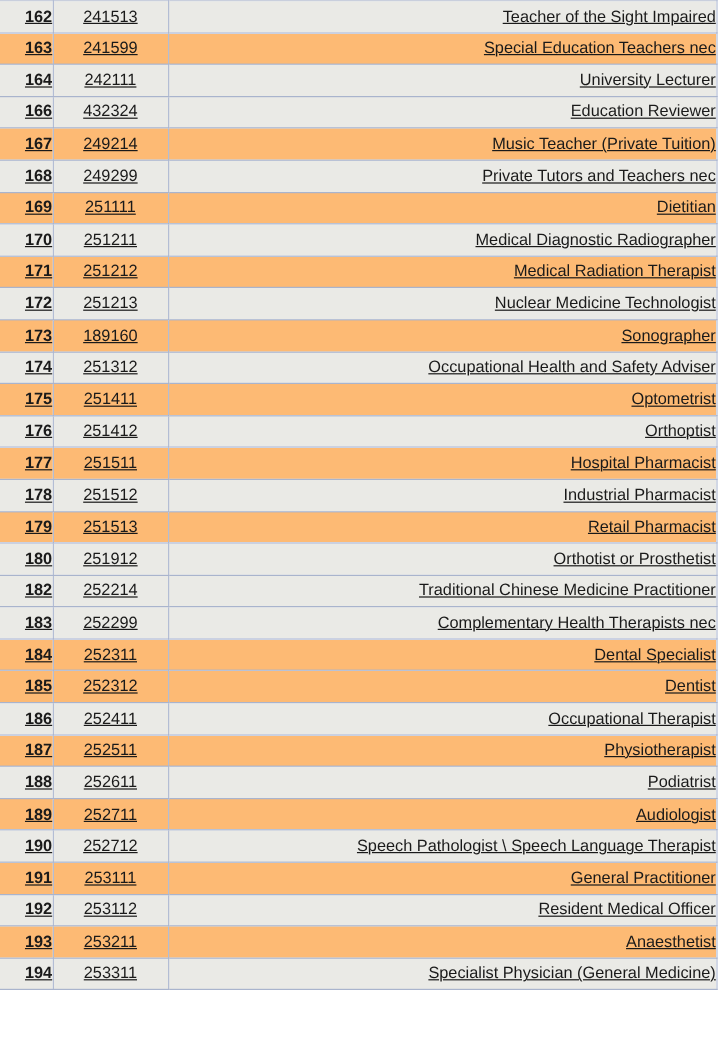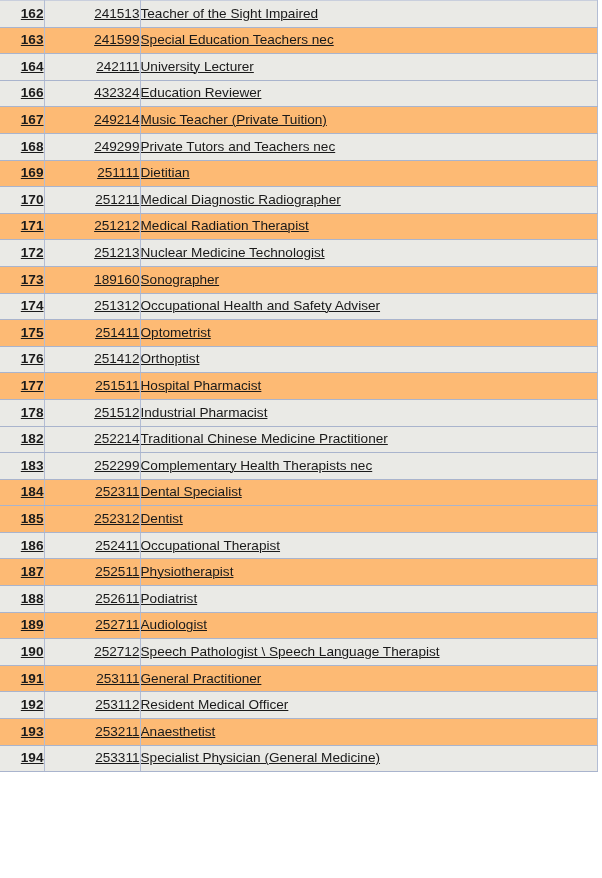--- a/index.html
+++ b/index.html
@@ -61,25 +61,25 @@
   table.occ-table tr:first-child td {
     border-top: 1px solid #c9cfdd;
   }
 
   td.cell-index {
     text-align: right;
     padding-right: 6px;
     font-weight: bold;
   }
   td.cell-code {
+    text-align: center;
+    padding-left: 7px;
+  }
+  td.cell-title {
     text-align: right;
-    padding-left: 7px;
-  }
-  td.cell-title {
-    text-align: left;
     padding-left: 8px;
     border-right: 1px solid #b3bdd4;
   }
 
   
   .u {
     text-decoration: underline;
     text-underline-offset: 1px;
     text-decoration-thickness: 1px;
   }
@@ -169,20 +169,30 @@
         <tr class="tint-blue">
           <td class="cell-index"><span class="u">177</span></td>
           <td class="cell-code"><span class="u">251511</span></td>
           <td class="cell-title"><span class="u">Hospital Pharmacist</span></td>
         </tr>
         <tr class="tint-light">
           <td class="cell-index"><span class="u">178</span></td>
           <td class="cell-code"><span class="u">251512</span></td>
           <td class="cell-title"><span class="u">Industrial Pharmacist</span></td>
         </tr>
+        <tr class="tint-blue">
+          <td class="cell-index"><span class="u">179</span></td>
+          <td class="cell-code"><span class="u">251513</span></td>
+          <td class="cell-title"><span class="u">Retail Pharmacist</span></td>
+        </tr>
+        <tr class="tint-light">
+          <td class="cell-index"><span class="u">180</span></td>
+          <td class="cell-code"><span class="u">251912</span></td>
+          <td class="cell-title"><span class="u">Orthotist or Prosthetist</span></td>
+        </tr>
         <tr class="tint-light">
           <td class="cell-index"><span class="u">182</span></td>
           <td class="cell-code"><span class="u">252214</span></td>
           <td class="cell-title"><span class="u">Traditional Chinese Medicine Practitioner</span></td>
         </tr>
         <tr class="tint-light">
           <td class="cell-index"><span class="u">183</span></td>
           <td class="cell-code"><span class="u">252299</span></td>
           <td class="cell-title"><span class="u">Complementary Health Therapists nec</span></td>
         </tr>

